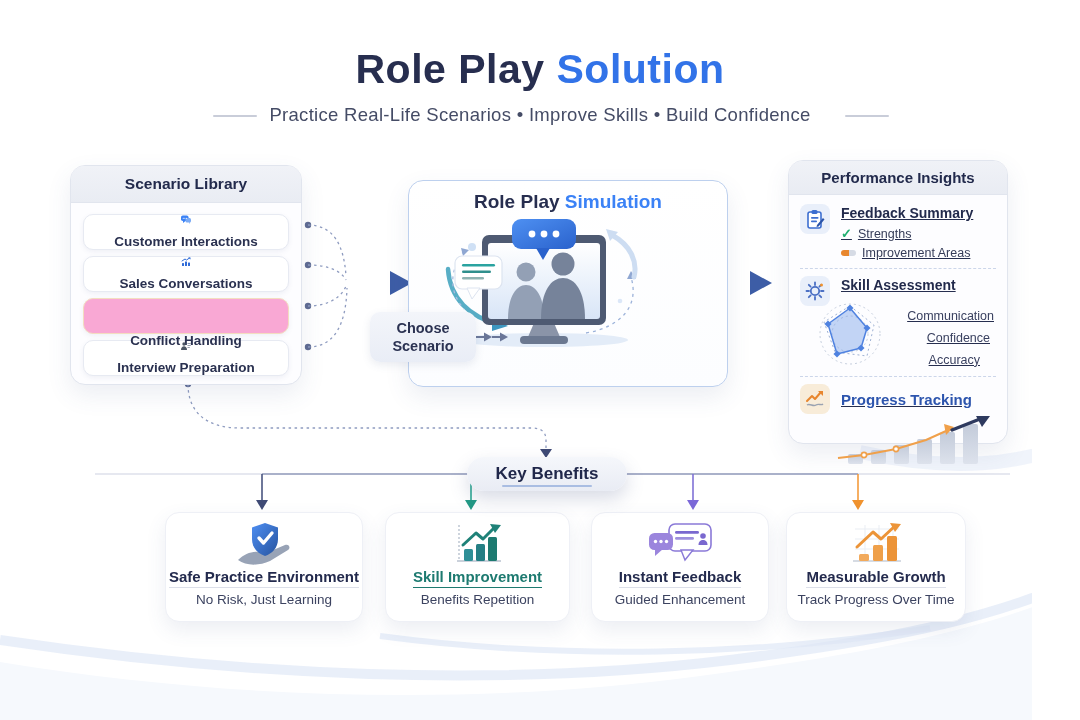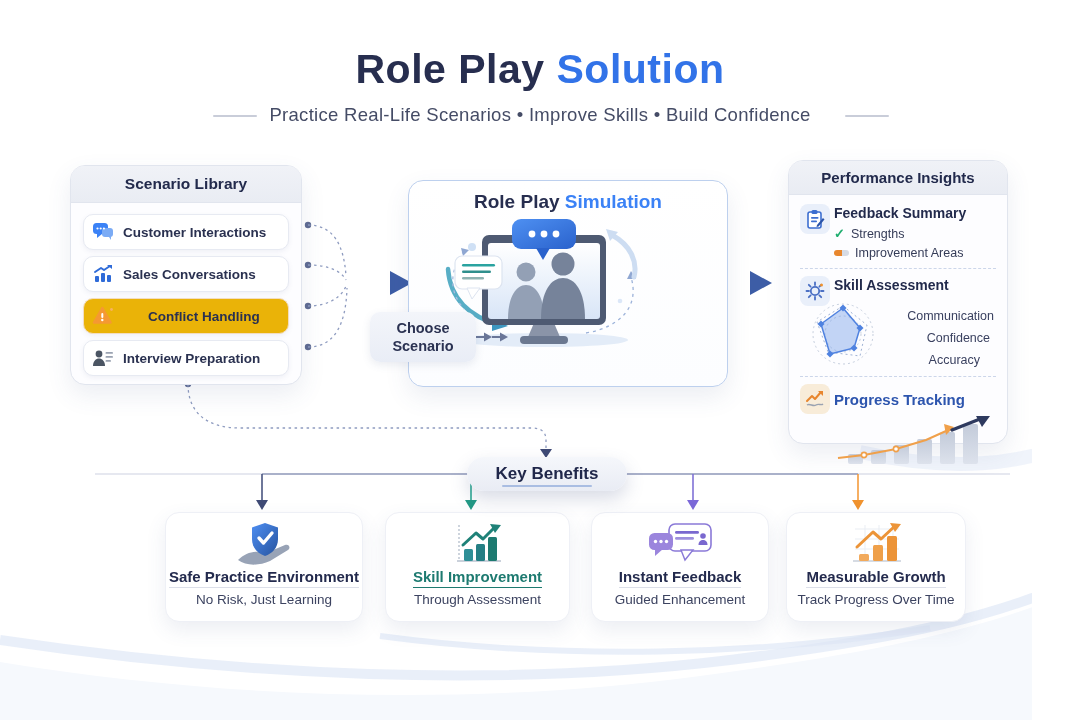--- a/index.html
+++ b/index.html
@@ -23,22 +23,22 @@
          box-shadow:0 10px 24px rgba(70,90,140,.10);z-index:2;}
   .panel-header{background:linear-gradient(#f0f2f7,#e9ecf3);border-bottom:1.5px solid #e1e5ee;
                 border-radius:13px 13px 0 0;text-align:center;font-weight:700;
                 font-size:15.5px;color:#222a4c;line-height:36px;height:36px;}
 
   
   .scenario-panel{left:70px;top:165px;width:230px;height:218px;}
   .scenario-items{padding:11px 12px 0 12px;}
   .scenario-item{display:flex;align-items:center;gap:9px;height:34px;margin-bottom:6px;
                  background:#ffffff;border:1px solid #e7eaf2;border-radius:10px;
-                 box-shadow:0 2px 5px rgba(80,95,140,.08);padding:0 8px;}
-  .scenario-item.warn{background:#eab308;border-color:#f3ddc0;gap:34px;}
+                 box-shadow:0 2px 5px rgba(80,95,140,.08);padding:0 8px;flex-direction:column;}
+  .scenario-item.warn{background:#f9a8d4;border-color:#f3ddc0;gap:34px;}
   .scenario-item .lbl{font-size:13.5px;font-weight:600;color:#2a3150;}
 
   
   .sim-panel{left:408px;top:180px;width:270px;height:205px;border:1.5px solid #bdd0ee;
              background:linear-gradient(#ffffff,#fcfdff);padding-left:48px;}
   .sim-title{position:absolute;top:10px;left:0;width:100%;text-align:center;
              font-size:19px;font-weight:700;}
   .sim-title .t-navy{color:#272e4f;} .sim-title .t-blue{color:#3b82f6;}
   .monitor-wrap{position:absolute;left:25px;top:38px;width:220px;height:130px;}
 
@@ -48,21 +48,21 @@
              box-shadow:0 3px 8px rgba(80,95,140,.12);text-align:center;
              font-size:14.5px;font-weight:700;color:#2b3252;line-height:1.25;
              padding:7px 0;}
   .step-pill.s1{width:106px;} .step-pill.s2{width:112px;} .step-pill.s3{width:106px;}
   .step-arrow{width:16px;flex:0 0 16px;}
 
   
   .insights-panel{left:788px;top:160px;width:218px;height:282px;}
   .insights-panel .panel-header{height:33px;line-height:33px;font-size:15px;}
   .insights-body{padding:9px 11px 0 11px;}
-  .pi-section{display:flex;gap:4px;}
+  .pi-section{display:flex;gap:11px;text-decoration:underline;}
   .icon-tile{flex:0 0 30px;width:30px;height:30px;border-radius:8px;background:#e9effa;
              display:flex;align-items:center;justify-content:center;}
   .icon-tile.beige{background:#f8ecd9;}
   .pi-title{font-size:14px;font-weight:700;color:#222a4c;line-height:1.1;padding-top:2px;}
   .pi-title.blue{color:#2d55ae;font-size:15px;}
   .pi-row{display:flex;align-items:center;gap:6px;margin-top:5px;font-size:12.5px;
           font-weight:500;color:#353c58;}
   .check{color:#1fae6f;font-weight:700;font-size:13px;}
   .bullet-bar{display:inline-flex;border-radius:3px;overflow:hidden;}
   .bullet-bar i{display:block;height:6px;}
@@ -420,21 +420,21 @@
         <line x1="8" y1="2" x2="8" y2="38" stroke="#b9c2cf" stroke-width="1.4" stroke-dasharray="2 2"></line>
         <line x1="6" y1="38" x2="50" y2="38" stroke="#b9c2cf" stroke-width="1.4"></line>
         <rect x="13" y="26" width="9" height="12" rx="1.5" fill="#2f8f96"></rect>
         <rect x="25" y="21" width="9" height="17" rx="1.5" fill="#257f84"></rect>
         <rect x="37" y="14" width="9" height="24" rx="1.5" fill="#1d7a70"></rect>
         <polyline points="12,22 25,10 32,16 44,4" fill="none" stroke="#1f8278" stroke-width="3" stroke-linecap="round" stroke-linejoin="round"></polyline>
         <polygon points="39,1 50,2 44,10" fill="#1f8278"></polygon>
       </svg>
     </div>
     <div class="b-title">Skill Improvement</div>
-    <div class="b-sub">Through Assessment</div>
+    <div class="b-sub">Benefits Repetition</div>
   </div>
 
   <div class="benefit-card card-3">
     <div class="b-icon">
       <svg width="66" height="44" viewBox="0 0 66 44">
         <rect x="22" y="2" width="42" height="27" rx="6" fill="#ffffff" stroke="#8a79d8" stroke-width="1.6"></rect>
         <path d="M34,28 L38,38 L46,28 Z" fill="#ffffff" stroke="#8a79d8" stroke-width="1.4"></path>
         <rect x="28" y="9" width="24" height="2.8" rx="1.4" fill="#7a68cf"></rect>
         <rect x="28" y="15" width="19" height="2.8" rx="1.4" fill="#9e90dd"></rect>
         <circle cx="56" cy="14" r="2.8" fill="#7a68cf"></circle>

